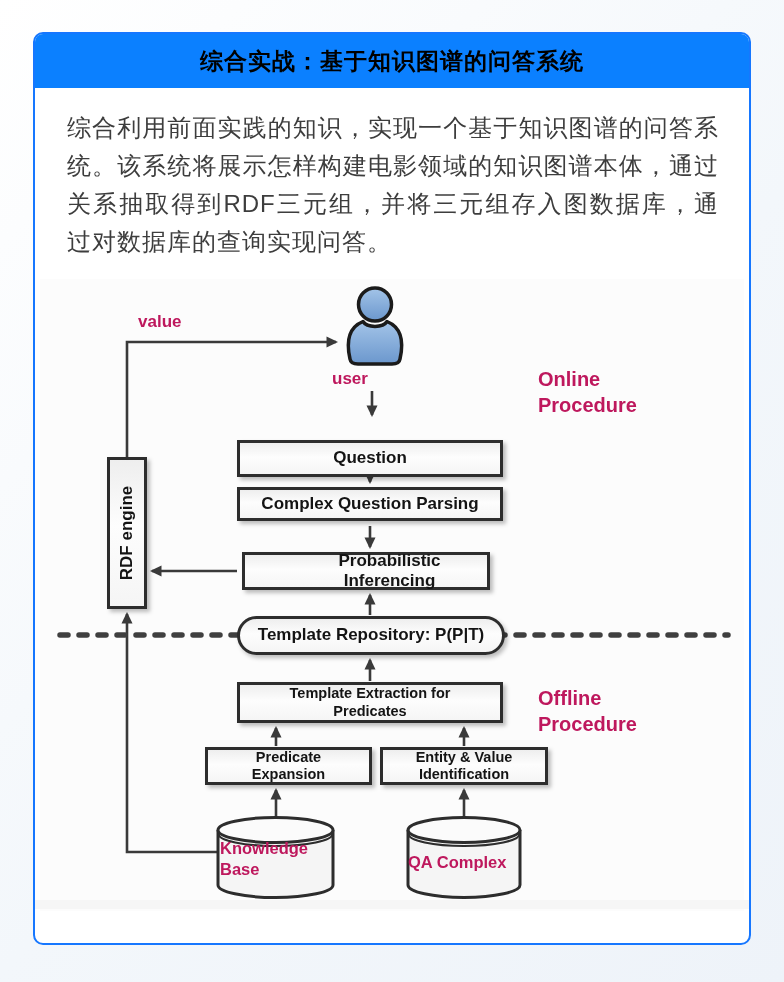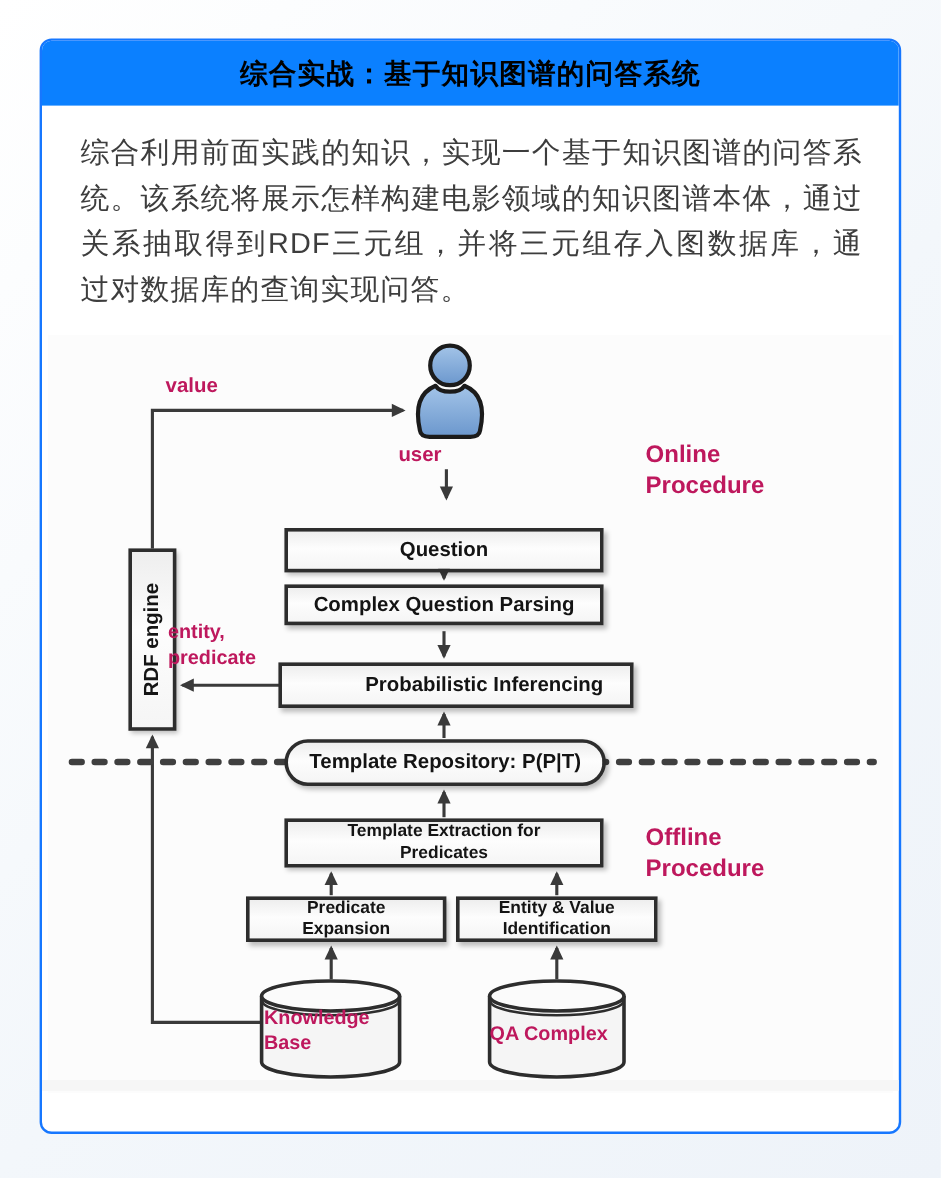--- a/index.html
+++ b/index.html
@@ -60,21 +60,21 @@
     box-shadow: 2.5px 3px 4px rgba(0,0,0,0.25);
     display: flex; align-items: center; justify-content: center;
     text-align: center;
     font-weight: bold;
     color: #141414;
     font-size: 17px;
     line-height: 1.2;
   }
   .node-question  { left: 197px; top: 141px; width: 266px; height: 37px; margin-top: 20px; }
   .node-cqp       { left: 197px; top: 208px; width: 266px; height: 34px; }
-  .node-pi        { left: 192px; top: 273px; width: 296px; height: 38px; padding-left: 47px; }
+  .node-pi        { left: 202px; top: 273px; width: 248px; height: 38px; padding-left: 47px; }
   .node-pill      { left: 197px; top: 337px; width: 268px; height: 39px; border-radius: 20px; }
   .node-tef       { left: 197px; top: 403px; width: 266px; height: 41px; font-size: 14.5px; }
   .node-tef span  { display: inline-block; max-width: 195px; }
   .node-pe        { left: 153px; top: 468px; width: 167px; height: 38px; font-size: 14.5px; margin-left: 12px; }
   .node-pe span   { display: inline-block; max-width: 92px; }
   .node-evi       { left: 340px; top: 468px; width: 168px; height: 38px; font-size: 14.5px; }
   .node-evi span  { display: inline-block; max-width: 125px; }
   .node-rdf       { left: 67px;  top: 178px; width: 40px;  height: 152px; }
   .node-rdf span  {
     position: absolute; left: 50%; top: 50%;
@@ -176,21 +176,20 @@
     </div>
     <div class="node node-pe">
       <span>Predicate Expansion</span>
     </div>
     <div class="node node-evi">
       <span>Entity &amp; Value Identification</span>
     </div>
 
     <div class="lbl lbl-value">value</div>
     <div class="lbl lbl-user">user</div>
-    <div class="lbl lbl-entpred">entity, predicate</div>
     <div class="lbl lbl-online">Online Procedure</div>
     <div class="lbl lbl-offline">Offline Procedure</div>
     <div class="lbl lbl-kb">Knowledge Base</div>
     <div class="lbl lbl-qa">QA Complex</div>
 
     <div class="bottom-strip"></div>
   </div>
 
 </div>
 

